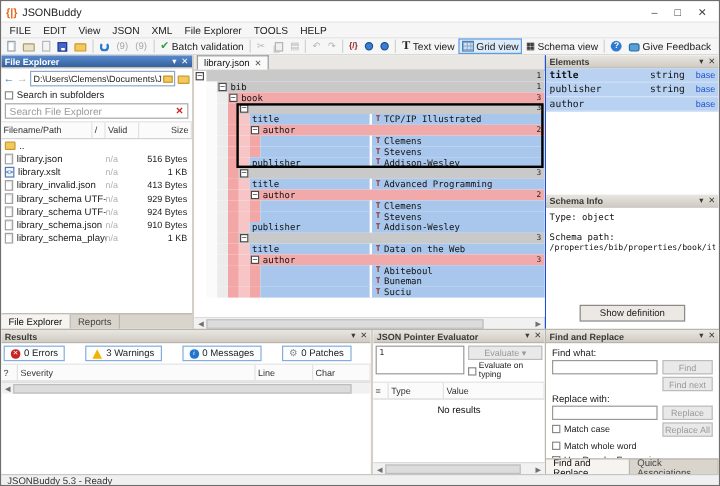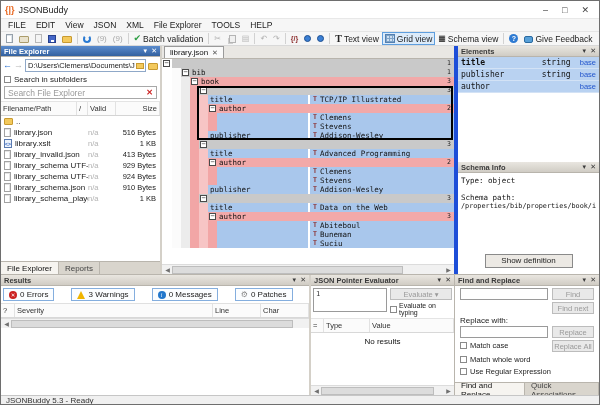--- a/index.html
+++ b/index.html
@@ -97,21 +97,21 @@
   .gval{flex:1;overflow:hidden;white-space:nowrap;}
   .gspacer{flex:1;}
   .gcount{width:16px;text-align:right;padding-right:3px;color:#222;font-size:6.5px;flex:none;}
   #selbox{position:absolute;left:35px;top:27px;height:54px;right:1px;border:2px solid #000;pointer-events:none;}
   .hscroll{height:10px;background:#f1f1f1;border-top:1px solid #dcdcdc;display:flex;align-items:center;flex:none;padding:0 1px;}
   .hs-arrow{width:9px;font-size:6px;color:#707070;text-align:center;flex:none;}
   .hs-track{flex:1;height:8px;position:relative;}
   .hs-thumb{position:absolute;left:0;top:0;height:8px;width:85%;background:#dcdcdc;border:1px solid #bdbdbd;}
 
   
-  #rightcol{width:145px;flex:none;border-left:4px solid #1d4ed8;display:flex;flex-direction:column;}
+  #rightcol{width:145px;flex:none;border-left:1px solid #1d4ed8;display:flex;flex-direction:column;}
   #elements{height:116px;flex:none;}
   .erow{display:flex;height:12px;align-items:center;background:#b9d2f1;border-bottom:1px solid #d3e2f5;font-size:8px;padding:0 3px;font-family:"DejaVu Sans Mono","Liberation Mono",monospace;color:#111;}
   .erow .ename{flex:1;overflow:hidden;}
   .erow.first .ename{font-weight:bold;}
   .erow .etype{width:38px;flex:none;}
   .erow .elink{color:#2255cc;font-family:"Liberation Sans",sans-serif;font-size:7.5px;flex:none;}
   #schemainfo{flex:1;justify-content:flex-end;}
   .si-body{font-family:"DejaVu Sans Mono","Liberation Mono",monospace;font-size:7.5px;color:#111;padding:3px 3px 0 3px;flex:1;}
   .si-path{font-size:6.8px;white-space:nowrap;overflow:hidden;margin-top:8px0;}
   .si-btnrow{flex:none;padding:4px 0 6px 0;text-align:center;}
@@ -764,20 +764,21 @@
     </div>
 
     <div id="findrep" class="panel">
       <div class="ptitle">
         <span>Find and Replace</span>
         <span class="sp"></span>
         <span class="tico">▾</span>
         <span class="tico">✕</span>
       </div>
       <div class="fr-body">
+        <div class="fr-label">Find what:</div>
         <div class="fr-grid">
           <div class="fr-col">
             <div class="fr-input"></div>
           </div>
           <div class="fr-bcol">
             <div class="btn-dis">Find</div>
             <div class="btn-dis">Find next</div>
           </div>
         </div>
         <div class="fr-label">Replace with:</div>

